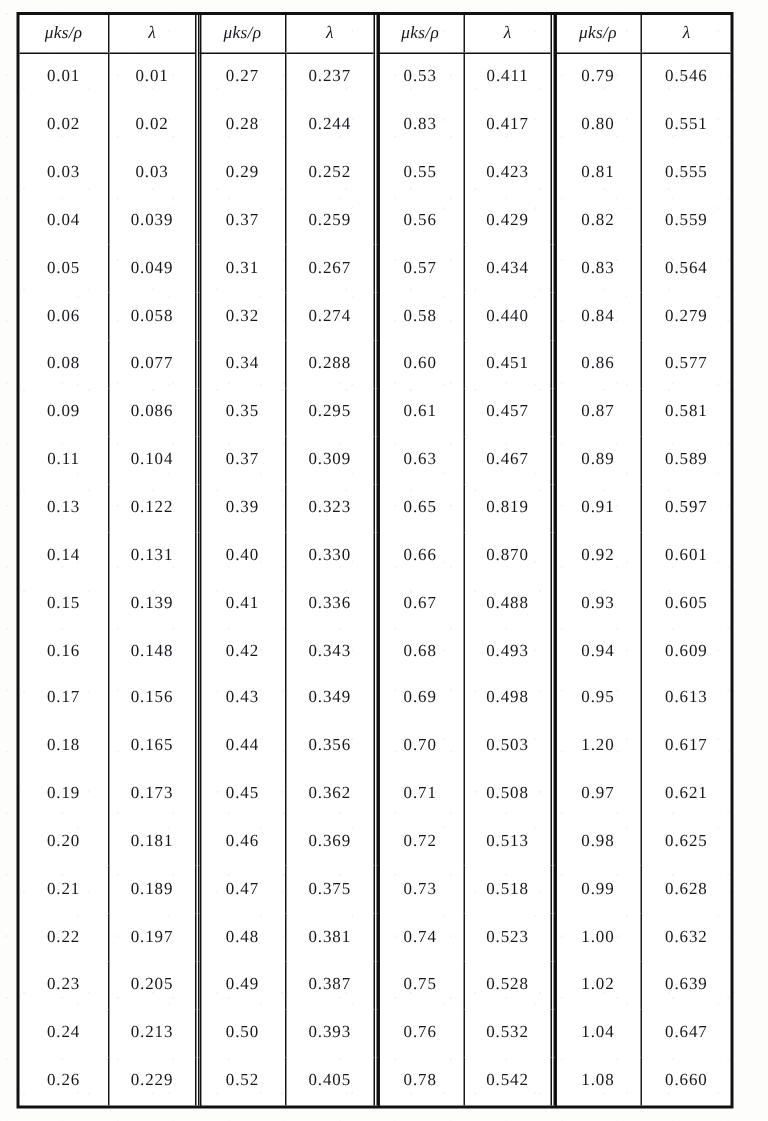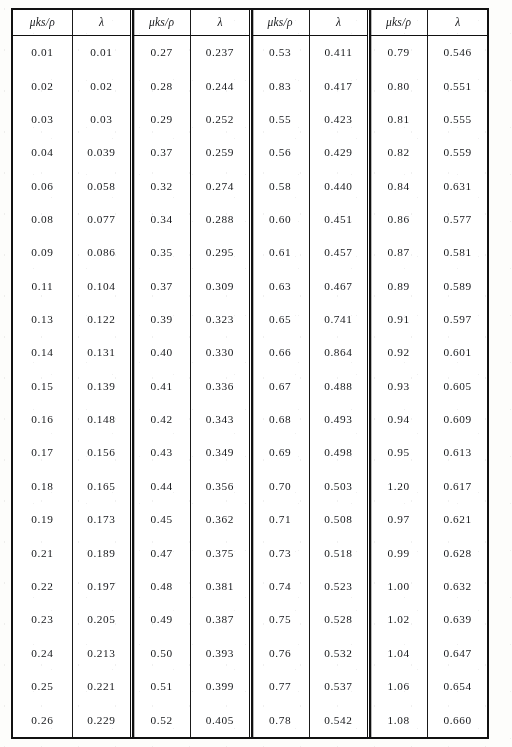--- a/index.html
+++ b/index.html
@@ -157,28 +157,38 @@
             <td>0.04</td>
             <td class="vr-thin">0.039</td>
             <td class="vr-thick">0.37</td>
             <td class="vr-thin">0.259</td>
             <td class="vr-thick">0.56</td>
             <td class="vr-thin">0.429</td>
             <td class="vr-thick">0.82</td>
             <td class="vr-thin">0.559</td>
           </tr>
           <tr class="data-row">
+            <td>0.05</td>
+            <td class="vr-thin">0.049</td>
+            <td class="vr-thick">0.31</td>
+            <td class="vr-thin">0.267</td>
+            <td class="vr-thick">0.57</td>
+            <td class="vr-thin">0.434</td>
+            <td class="vr-thick">0.83</td>
+            <td class="vr-thin">0.564</td>
+          </tr>
+          <tr class="data-row">
             <td>0.06</td>
             <td class="vr-thin">0.058</td>
             <td class="vr-thick">0.32</td>
             <td class="vr-thin">0.274</td>
             <td class="vr-thick">0.58</td>
             <td class="vr-thin">0.440</td>
             <td class="vr-thick">0.84</td>
-            <td class="vr-thin">0.631</td>
+            <td class="vr-thin">0.279</td>
           </tr>
           <tr class="data-row">
             <td>0.08</td>
             <td class="vr-thin">0.077</td>
             <td class="vr-thick">0.34</td>
             <td class="vr-thin">0.288</td>
             <td class="vr-thick">0.60</td>
             <td class="vr-thin">0.451</td>
             <td class="vr-thick">0.86</td>
             <td class="vr-thin">0.577</td>
@@ -202,31 +212,31 @@
             <td class="vr-thin">0.467</td>
             <td class="vr-thick">0.89</td>
             <td class="vr-thin">0.589</td>
           </tr>
           <tr class="data-row">
             <td>0.13</td>
             <td class="vr-thin">0.122</td>
             <td class="vr-thick">0.39</td>
             <td class="vr-thin">0.323</td>
             <td class="vr-thick">0.65</td>
-            <td class="vr-thin">0.741</td>
+            <td class="vr-thin">0.819</td>
             <td class="vr-thick">0.91</td>
             <td class="vr-thin">0.597</td>
           </tr>
           <tr class="data-row">
             <td>0.14</td>
             <td class="vr-thin">0.131</td>
             <td class="vr-thick">0.40</td>
             <td class="vr-thin">0.330</td>
             <td class="vr-thick">0.66</td>
-            <td class="vr-thin">0.864</td>
+            <td class="vr-thin">0.870</td>
             <td class="vr-thick">0.92</td>
             <td class="vr-thin">0.601</td>
           </tr>
           <tr class="data-row">
             <td>0.15</td>
             <td class="vr-thin">0.139</td>
             <td class="vr-thick">0.41</td>
             <td class="vr-thin">0.336</td>
             <td class="vr-thick">0.67</td>
             <td class="vr-thin">0.488</td>
@@ -267,20 +277,30 @@
             <td>0.19</td>
             <td class="vr-thin">0.173</td>
             <td class="vr-thick">0.45</td>
             <td class="vr-thin">0.362</td>
             <td class="vr-thick">0.71</td>
             <td class="vr-thin">0.508</td>
             <td class="vr-thick">0.97</td>
             <td class="vr-thin">0.621</td>
           </tr>
           <tr class="data-row">
+            <td>0.20</td>
+            <td class="vr-thin">0.181</td>
+            <td class="vr-thick">0.46</td>
+            <td class="vr-thin">0.369</td>
+            <td class="vr-thick">0.72</td>
+            <td class="vr-thin">0.513</td>
+            <td class="vr-thick">0.98</td>
+            <td class="vr-thin">0.625</td>
+          </tr>
+          <tr class="data-row">
             <td>0.21</td>
             <td class="vr-thin">0.189</td>
             <td class="vr-thick">0.47</td>
             <td class="vr-thin">0.375</td>
             <td class="vr-thick">0.73</td>
             <td class="vr-thin">0.518</td>
             <td class="vr-thick">0.99</td>
             <td class="vr-thin">0.628</td>
           </tr>
           <tr class="data-row">
@@ -307,30 +327,20 @@
             <td>0.24</td>
             <td class="vr-thin">0.213</td>
             <td class="vr-thick">0.50</td>
             <td class="vr-thin">0.393</td>
             <td class="vr-thick">0.76</td>
             <td class="vr-thin">0.532</td>
             <td class="vr-thick">1.04</td>
             <td class="vr-thin">0.647</td>
           </tr>
           <tr class="data-row">
-            <td>0.25</td>
-            <td class="vr-thin">0.221</td>
-            <td class="vr-thick">0.51</td>
-            <td class="vr-thin">0.399</td>
-            <td class="vr-thick">0.77</td>
-            <td class="vr-thin">0.537</td>
-            <td class="vr-thick">1.06</td>
-            <td class="vr-thin">0.654</td>
-          </tr>
-          <tr class="data-row">
             <td>0.26</td>
             <td class="vr-thin">0.229</td>
             <td class="vr-thick">0.52</td>
             <td class="vr-thin">0.405</td>
             <td class="vr-thick">0.78</td>
             <td class="vr-thin">0.542</td>
             <td class="vr-thick">1.08</td>
             <td class="vr-thin">0.660</td>
           </tr>
         </tbody>

